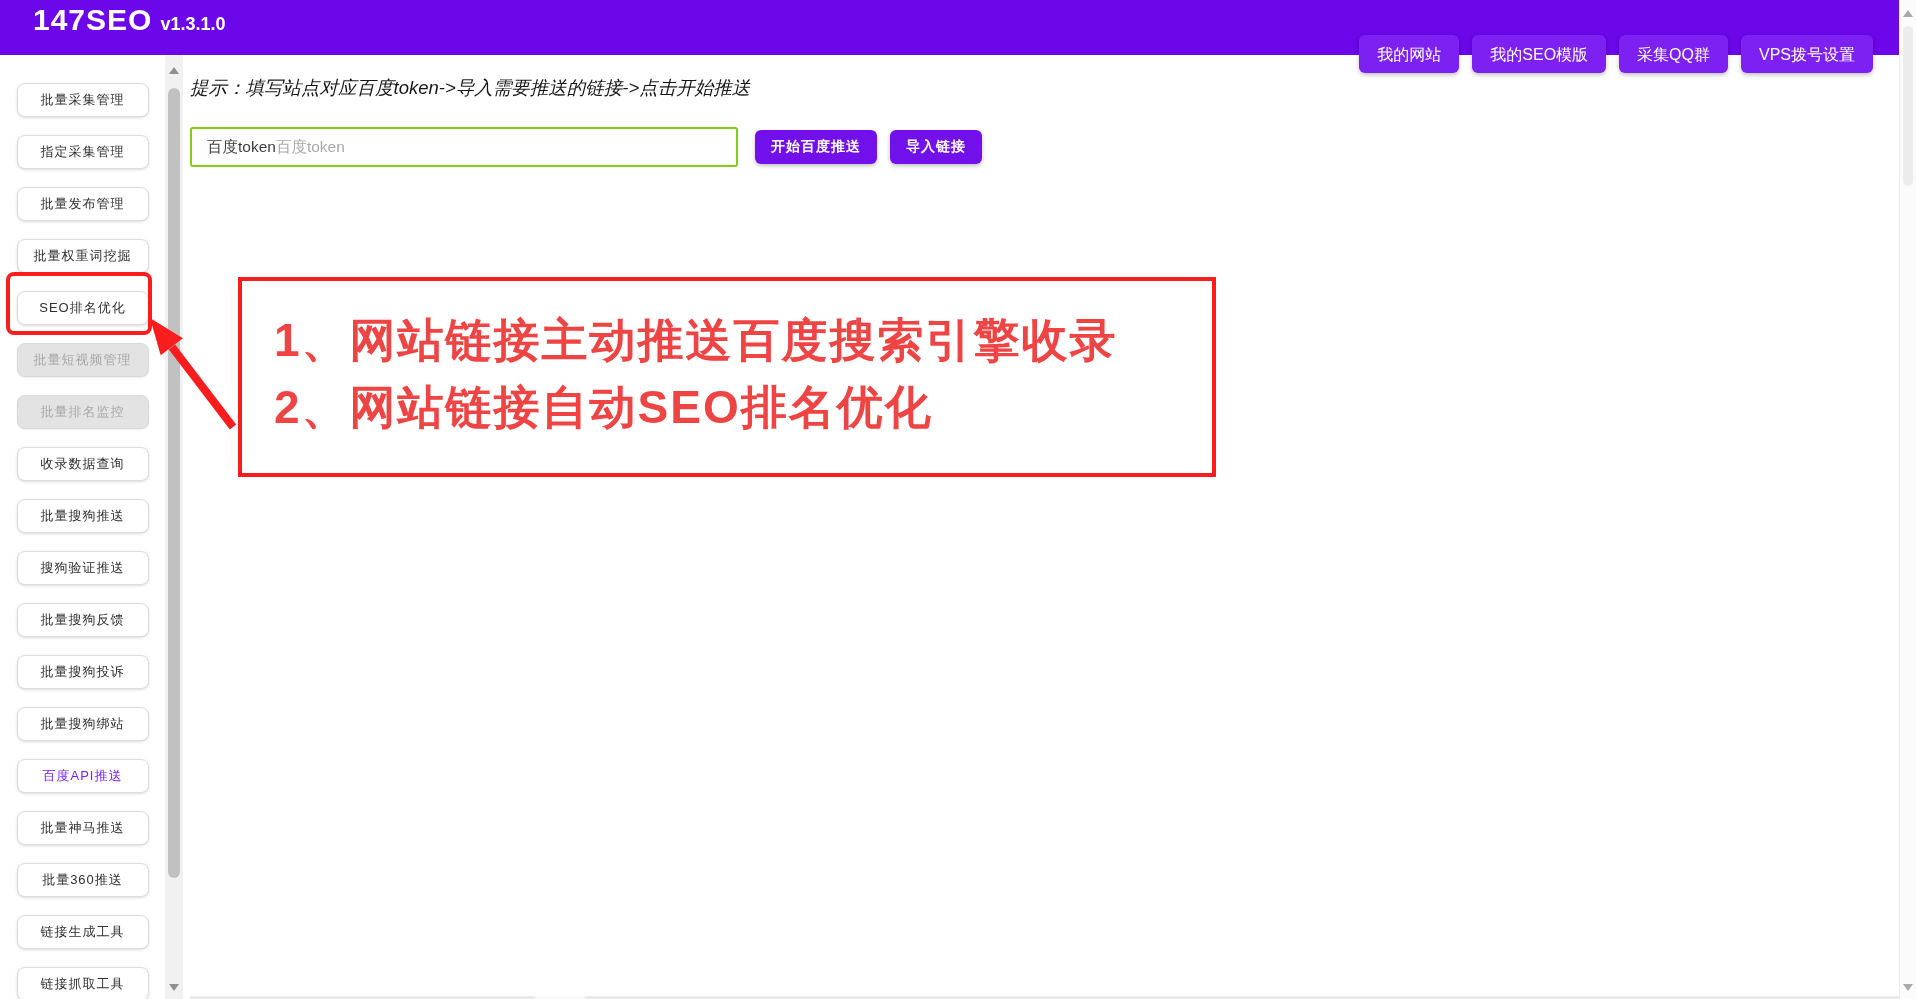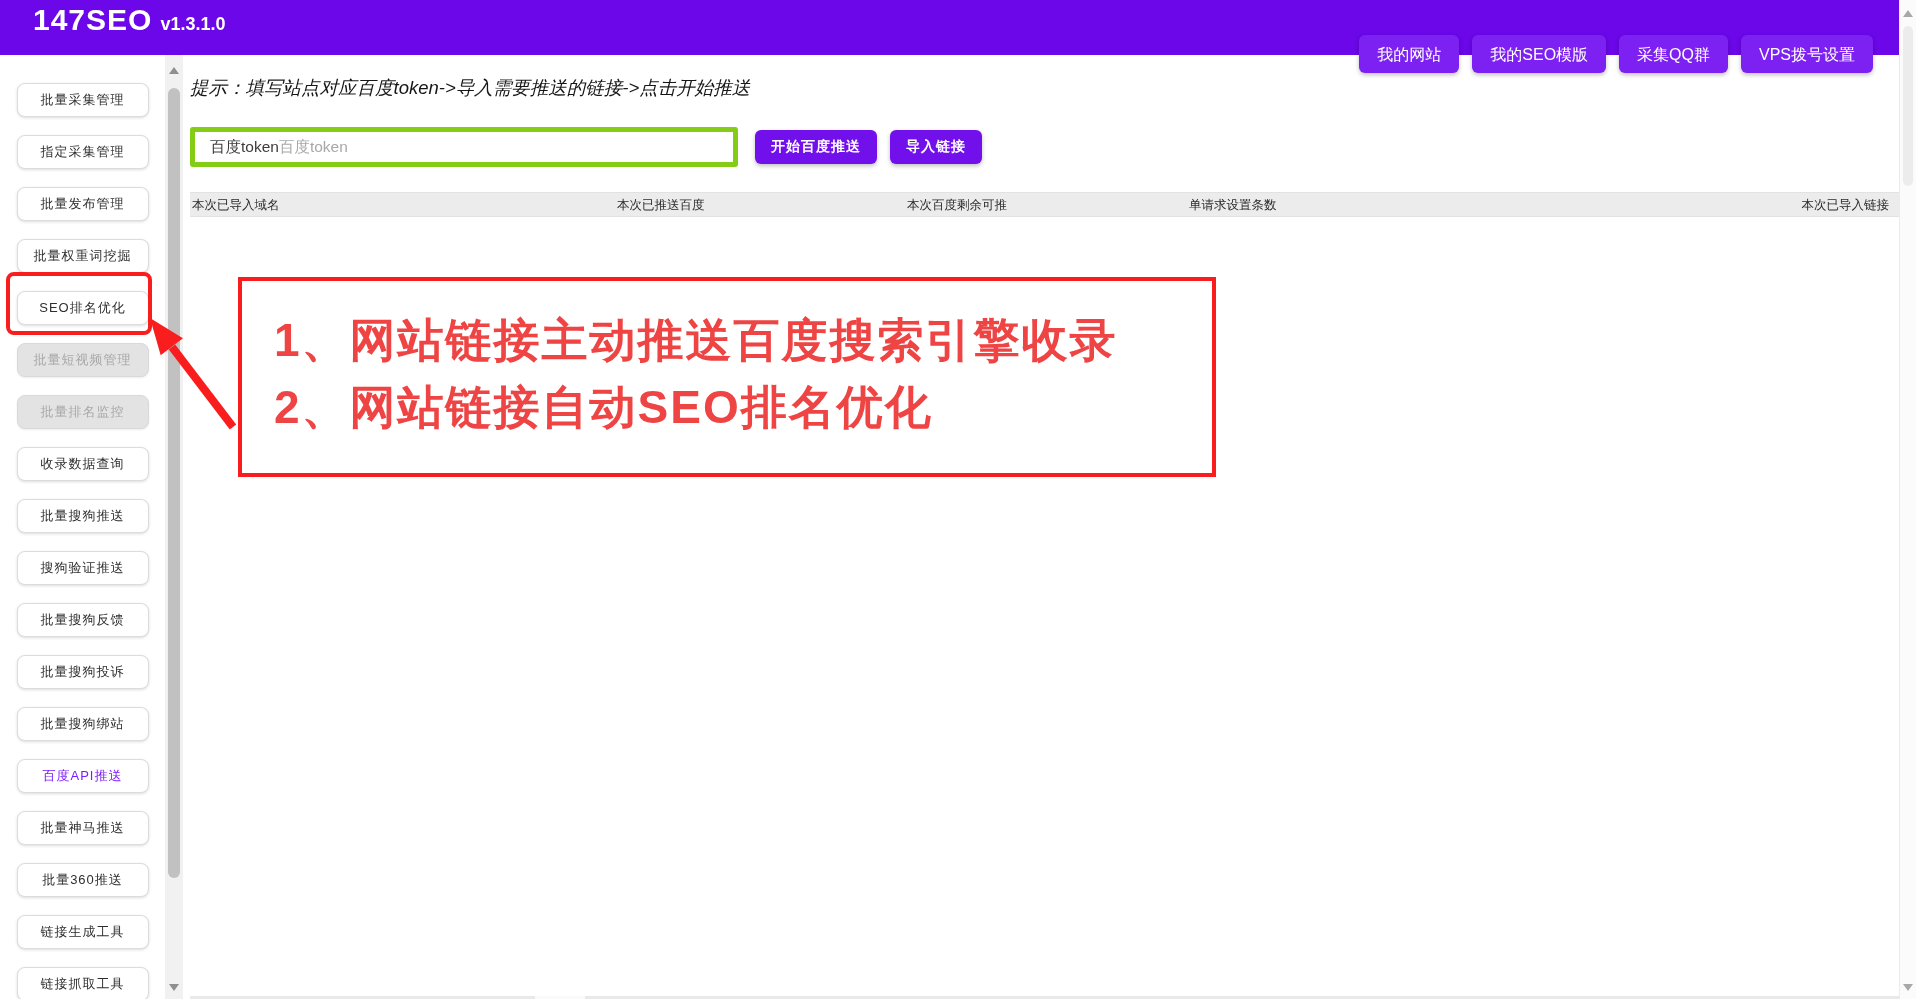--- a/index.html
+++ b/index.html
@@ -36,21 +36,21 @@
   .pg-scroll .tri-down{left:3px;bottom:8px;border-top-color:#a8a8a8;}
   .pg-thumb{position:absolute;left:3px;top:26px;width:10px;height:160px;background:#ececec;border-radius:5px;}
 
   
   .h-scroll{position:absolute;left:190px;right:17px;bottom:0;height:3px;background:#e9e9e9;}
   .h-scroll .gap{position:absolute;left:345px;top:0;width:50px;height:3px;background:#fafafa;}
 
   
   .hint{position:absolute;left:190px;top:75px;font-size:18.5px;color:#161616;font-style:italic;}
   .push-row{position:absolute;left:190px;top:127px;display:flex;align-items:center;height:40px;}
-  .token-input{width:548px;height:40px;border:5px solid #84cc16;border-radius:3px;background:#fff;display:flex;
+  .token-input{width:548px;height:40px;border:2px solid #84cc16;border-radius:3px;background:#fff;display:flex;
                align-items:center;padding-left:15px;box-sizing:border-box;cursor:text;}
   .token-label{font-size:15.5px;color:#3c3c3c;}
   .token-placeholder{font-size:15.5px;color:#a8a8a8;}
   .action-btn{height:34px;border:none;border-radius:6px;background:#7110eb;color:#fff;font-size:14px;font-weight:bold;
               font-family:inherit;letter-spacing:1px;padding:0 16px;cursor:pointer;box-shadow:0 2px 4px rgba(0,0,0,.25);white-space:nowrap;}
   .btn-start{margin-left:17px;}
   .btn-import{margin-left:13px;}
 
   .table-head{position:absolute;left:190px;top:192px;width:1709px;height:25px;background:#ececec;
               border-top:1px solid #e2e2e2;border-bottom:1px solid #e2e2e2;box-sizing:border-box;}
@@ -114,27 +114,20 @@
 
   <div class="push-row">
     <div class="token-input">
       <span class="token-label">百度token</span>
       <span class="token-placeholder">百度token</span>
     </div>
     <button class="action-btn btn-start">开始百度推送</button>
     <button class="action-btn btn-import">导入链接</button>
   </div>
 
-  <div class="table-head">
-      <span class="th c0">本次已导入域名</span>
-      <span class="th c1">本次已推送百度</span>
-      <span class="th c2">本次百度剩余可推</span>
-      <span class="th c3">单请求设置条数</span>
-      <span class="th c4">本次已导入链接</span>
-    </div>
 
   <div class="ann-ring"></div>
 
   <svg class="ann-arrow" viewBox="0 0 1916 999" xmlns="http://www.w3.org/2000/svg">
     <line x1="233" y1="427" x2="172" y2="347" stroke="#f91d1d" stroke-width="8"></line>
     <polygon points="150,318 182.9,338.2 160.7,355.2" fill="#f91d1d"></polygon>
   </svg>
 
   <div class="ann-box">
     <div class="ann-line">1、网站链接主动推送百度搜索引擎收录</div>

